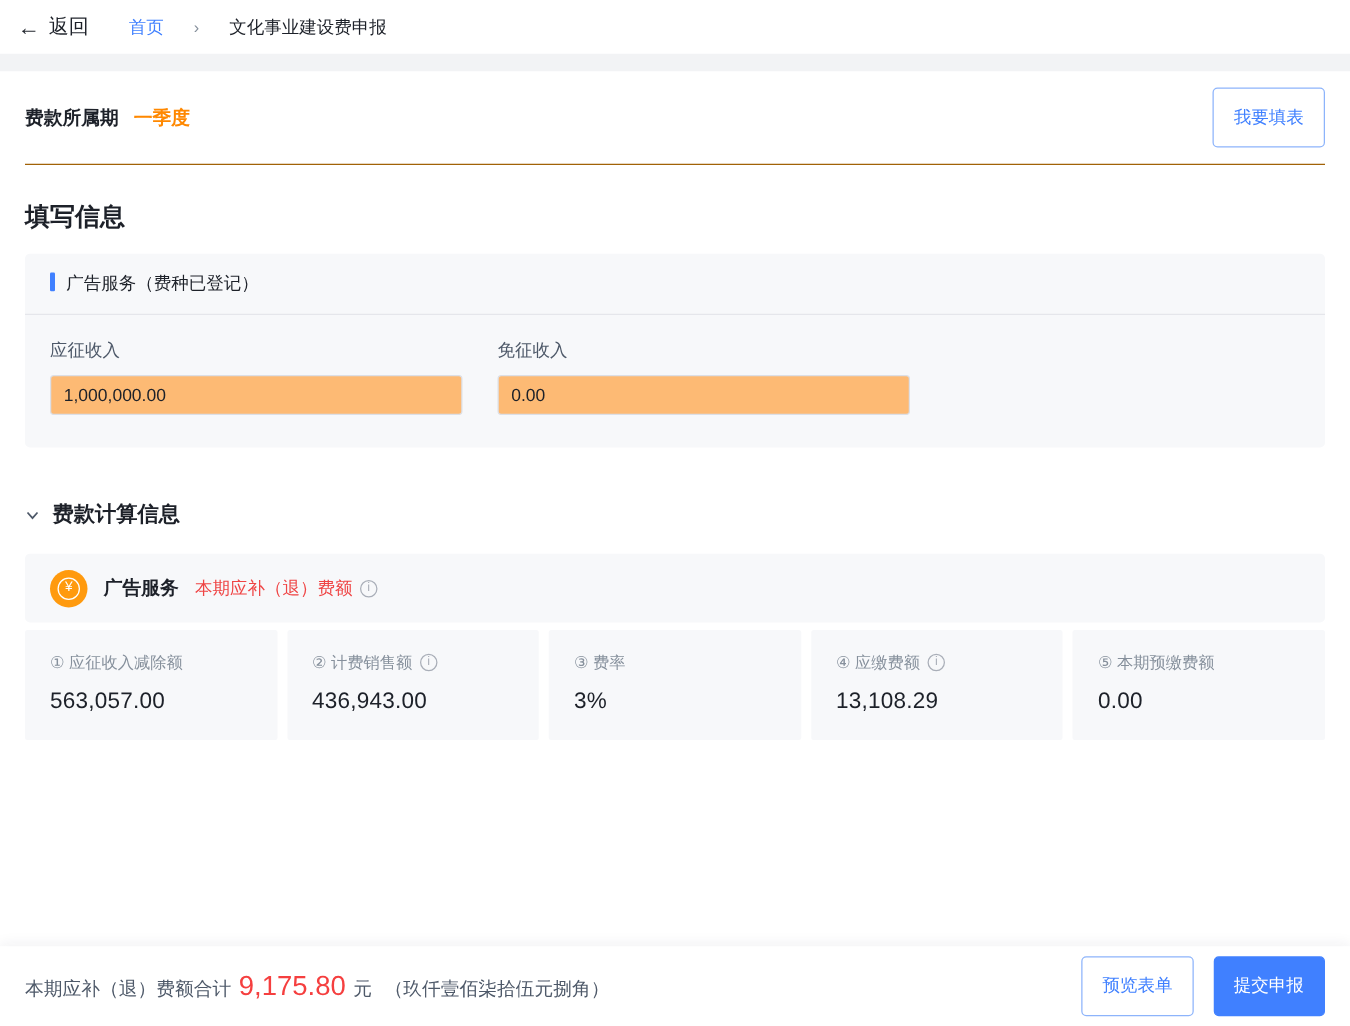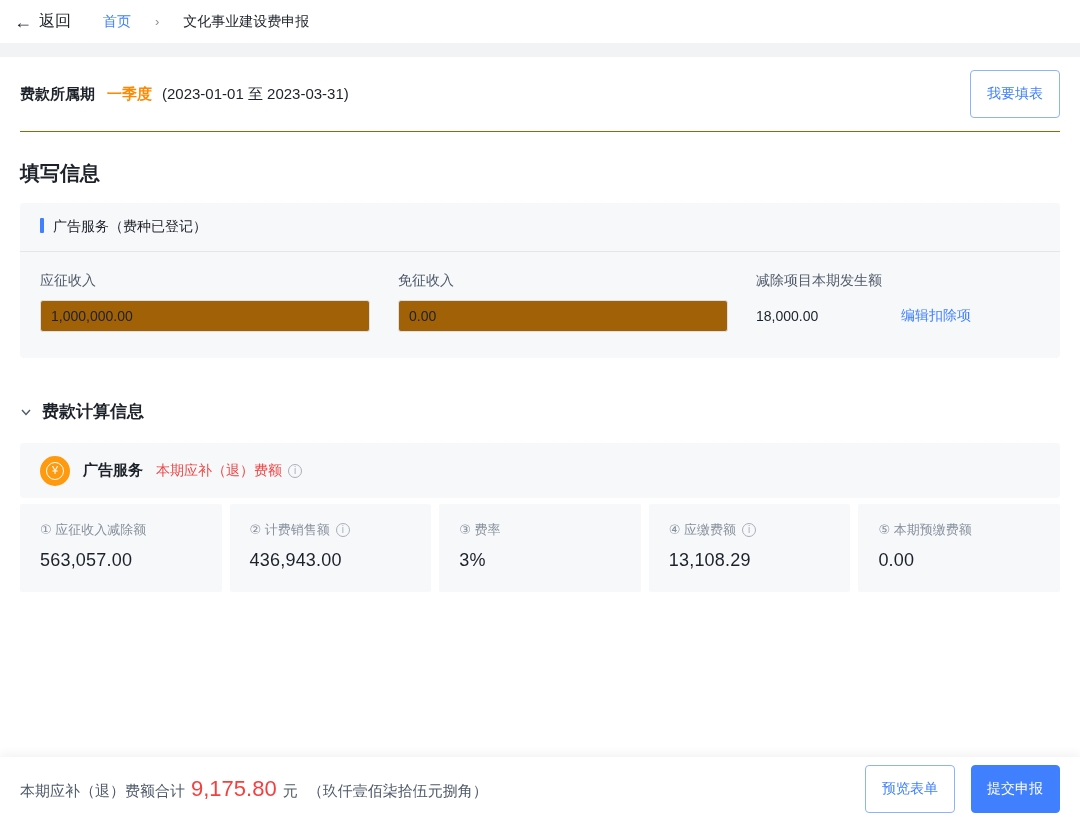--- a/index.html
+++ b/index.html
@@ -103,21 +103,21 @@
     display: flex;
     padding: 20px 20px 26px;
   }
   .field { width: 358px; }
   .field-label { font-size: 14px; color: #4e5969; margin-bottom: 10px; }
   .field input {
     width: 330px;
     height: 32px;
     border: 1px solid #dcdfe6;
     border-radius: 3px;
-    background: #a16207;
+    background: #fdba74;
     padding: 0 10px;
     font-size: 14px;
     color: #1d2129;
     font-family: inherit;
     outline: none;
   }
   .field-static { width: auto; }
   .static-row { display: flex; align-items: center; margin-top: 17px; }
   .static-value { color: #1d2129; min-width: 145px; }
   .link { color: #4080ff; cursor: pointer; }
@@ -239,47 +239,39 @@
 </div>
 
 <div class="strip"></div>
 
 <div class="main">
 
   <div class="period-row">
     <div class="period-left">
       <span class="period-label">费款所属期</span>
       <span class="period-value">一季度</span>
-      <span class="period-range">(2023-01-01 至 2023-03-31)</span>
     </div>
     <button class="btn btn-outline">我要填表</button>
   </div>
 
   <div class="section-title">填写信息</div>
 
   <div class="panel">
     <div class="panel-header">
       <span class="blue-bar"></span>
       <span>广告服务（费种已登记）</span>
     </div>
     <div class="panel-form">
       <div class="field">
         <div class="field-label">应征收入</div>
         <input type="text" value="1,000,000.00" style="">
       </div>
       <div class="field">
         <div class="field-label">免征收入</div>
         <input type="text" value="0.00" style="">
-      </div>
-      <div class="field field-static">
-        <div class="field-label">减除项目本期发生额</div>
-        <div class="static-row">
-          <span class="static-value">18,000.00</span>
-          <span class="link">编辑扣除项</span>
-        </div>
       </div>
     </div>
   </div>
 
   <div class="calc-title-row">
     <span class="chevron">
       <svg width="12" height="12" viewBox="0 0 12 12">
           <polyline points="2,4 6,8.5 10,4" fill="none" stroke="#4e5969" stroke-width="1.4"></polyline>
         </svg>
     </span>

